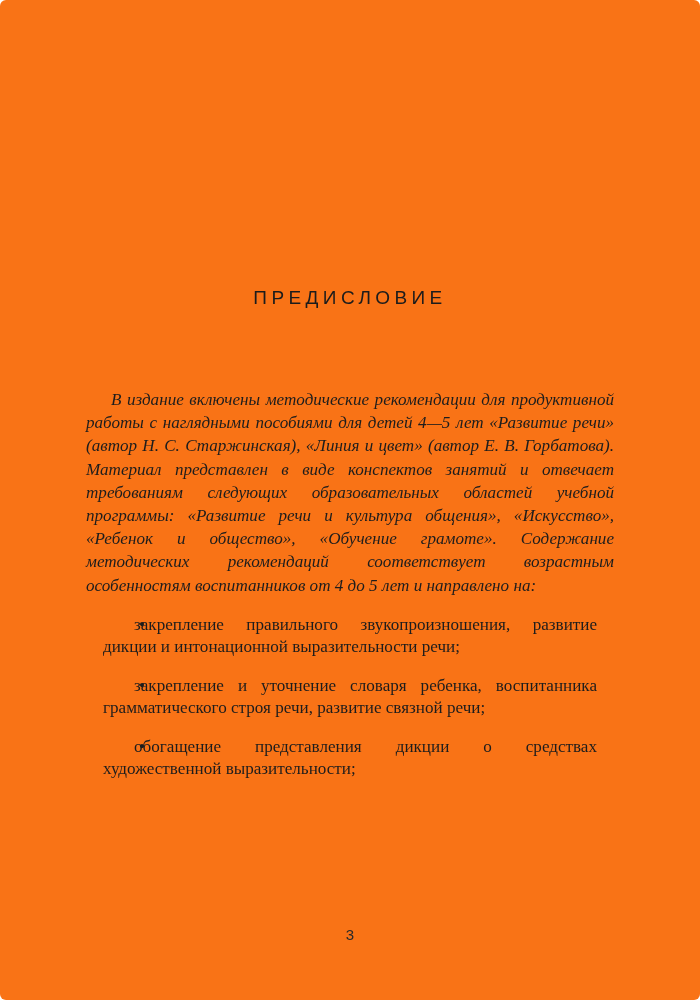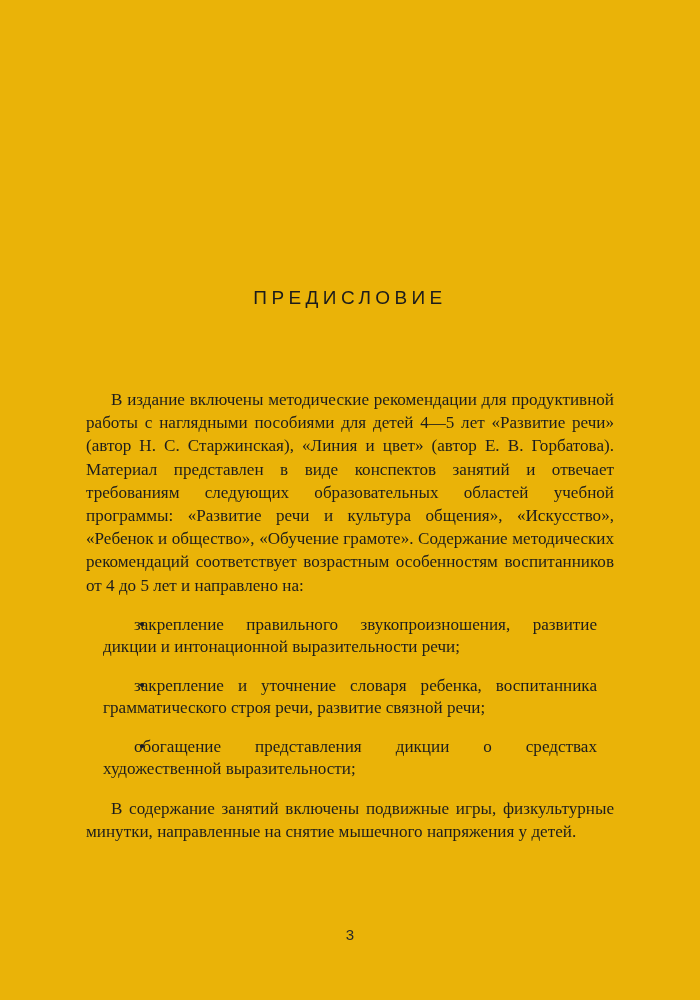--- a/index.html
+++ b/index.html
@@ -15,21 +15,22 @@
     color: #1a1a1a;
     overflow: hidden;
   }
 
   .page {
     position: absolute;
     left: 0;
     top: 0;
     width: 700px;
     height: 1000px;
-    background: #eab308;
+    background: #f97316;
+    border-radius: 6px;
   }
 
   .content-block {
     position: absolute;
     left: 86px;
     top: 286px;
     width: 528px;
   }
 
   .section-title {
@@ -54,20 +55,21 @@
   p.para {
     margin: 0;
     padding: 0;
     font-size: 17.1px;
     line-height: 23.2px;
     text-align: justify;
     text-justify: inter-word;
     text-indent: 25px;
     color: #1d1d1d;
     hyphens: manual;
+    font-style: italic;
   }
 
   p.bullet {
     margin: 17px;
     padding: 0;
     font-size: 17.1px;
     line-height: 22px;
     text-align: justify;
     text-justify: inter-word;
     text-indent: 18px;
@@ -98,20 +100,19 @@
 
   <div class="content-block">
 
     <h1 class="section-title">ПРЕДИСЛОВИЕ</h1>
 
     <div class="body-text">
         <p class="para">В издание включены методические рекомендации для продуктивной работы с наглядными пособиями для детей 4—5 лет «Развитие речи» (автор Н. С. Старжинская), «Линия и цвет» (автор Е. В. Горбатова). Материал представлен в виде конспектов занятий и отвечает требованиям следующих образовательных областей учебной программы: «Развитие речи и культура общения», «Искусство», «Ребенок и общество», «Обучение грамоте». Содержание методических рекомендаций соответствует возрастным особенностям воспитанников от 4 до 5 лет и направлено на:</p>
         <p class="bullet"><span class="bullet-mark">•</span><span>закрепление правильного звукопроизношения, развитие дикции и интонационной выразительности речи;</span></p>
         <p class="bullet"><span class="bullet-mark">•</span><span>закрепление и уточнение словаря ребенка, воспитанника грамматического строя речи, развитие связной речи;</span></p>
         <p class="bullet"><span class="bullet-mark">•</span><span>обогащение представления дикции о средствах художественной выразительности;</span></p>
-        <p class="para">В содержание занятий включены подвижные игры, физкультурные минутки, направленные на снятие мышечного напряжения у детей.</p>
       </div>
 
   </div>
 
   <div class="page-number">3</div>
 
 </div>
 
 </body></html>

